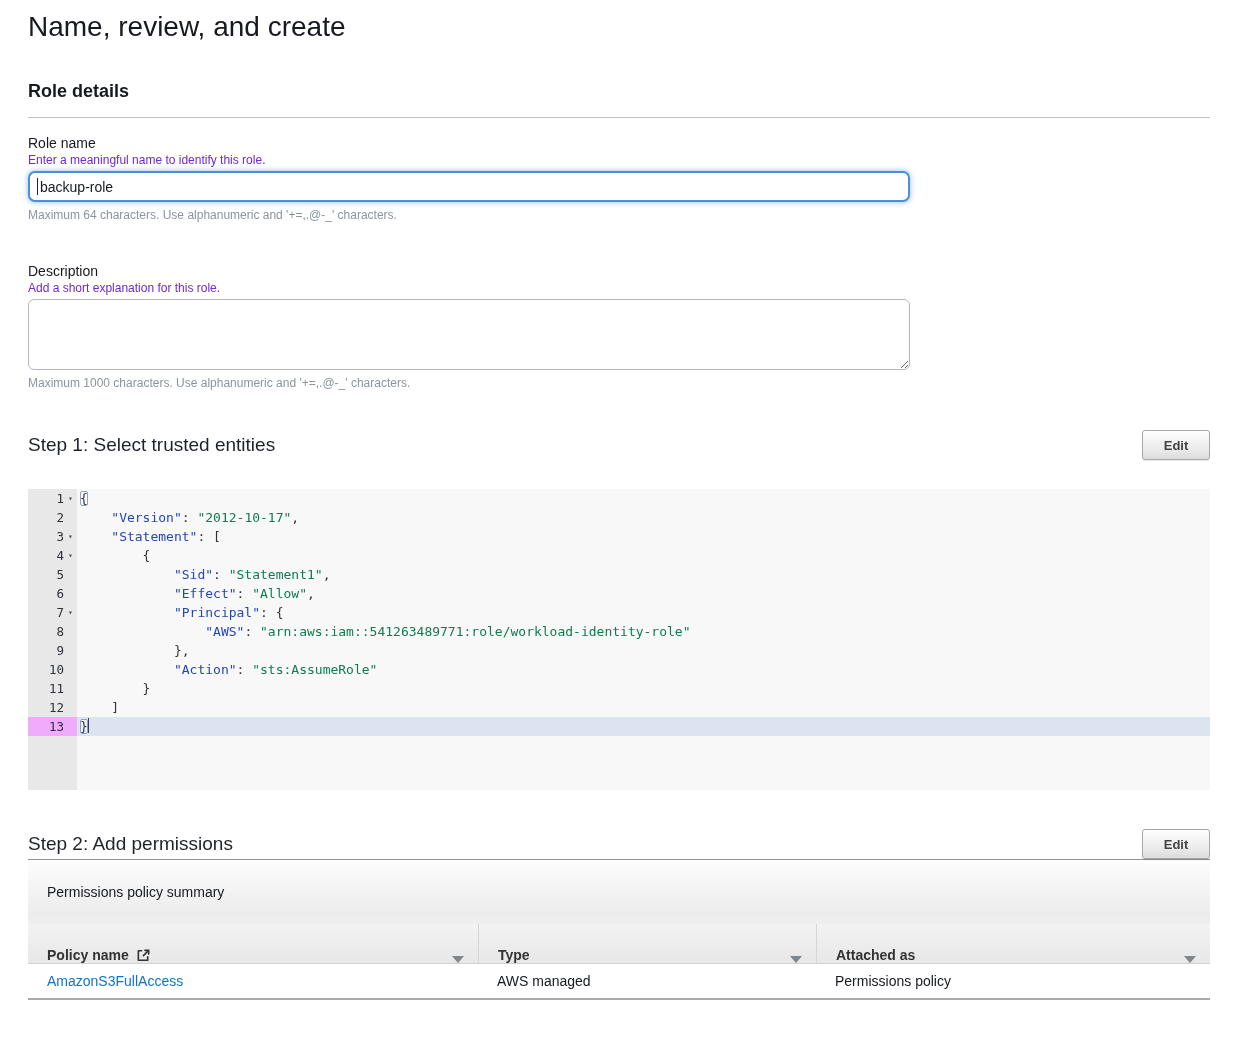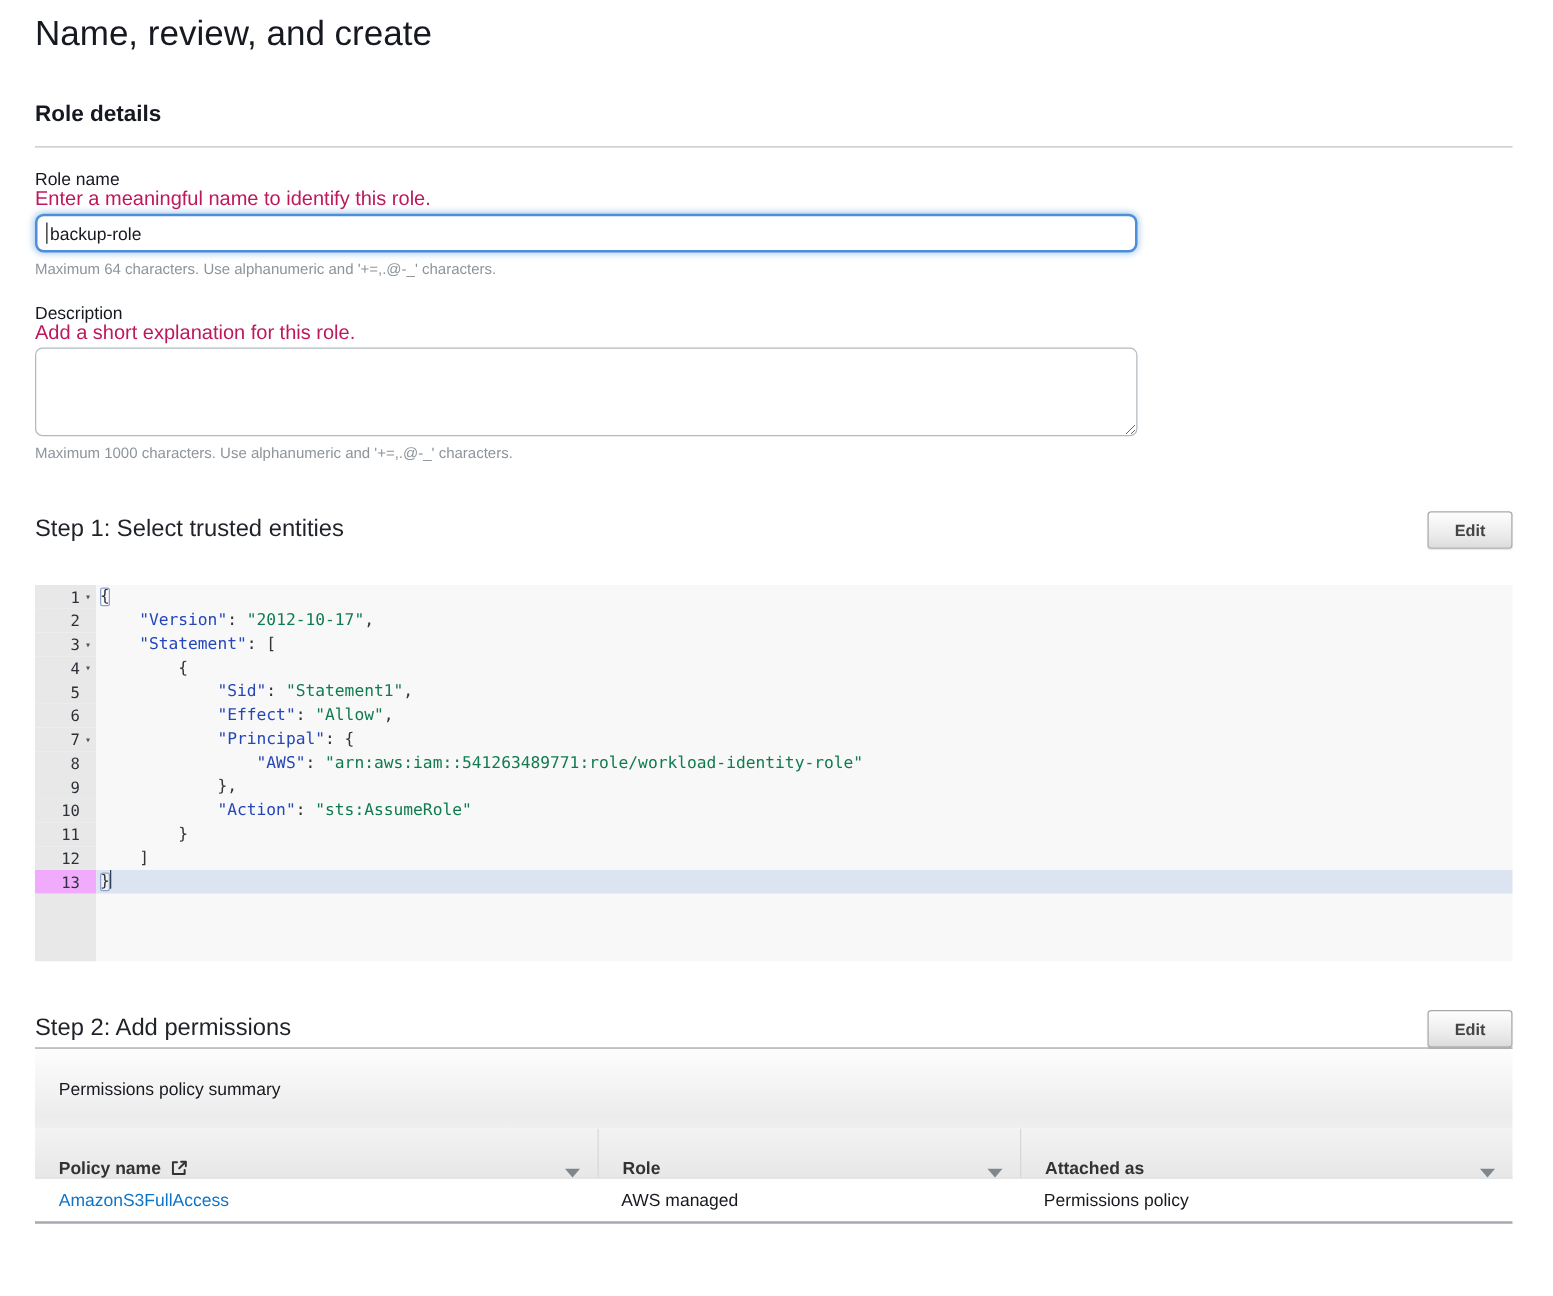--- a/index.html
+++ b/index.html
@@ -9,41 +9,41 @@
     font-family: "Liberation Sans", "DejaVu Sans", sans-serif;
     color: #16191f;
   }
   .page { padding: 10px 32px 0 28px; }
 
   h1.page-title { font-size: 28px; font-weight: 400; line-height: 34px; margin-bottom: 36px; color: #16191f; }
   h2.section-heading { font-size: 18px; font-weight: 700; line-height: 22px; margin-bottom: 15px; }
   .divider { border: none; border-top: 1px solid #bfc3c7; margin: 0 0 16px 0; }
 
   .field-label { font-size: 14px; line-height: 18px; color: #16191f; }
-  .field-hint { font-size: 16px; line-height: 16px; color: #be185d; margin-bottom: 3px; }
+  .field-hint { font-size: 12px; line-height: 16px; color: #6d28d9; margin-bottom: 3px; }
   .field-help { font-size: 12px; line-height: 16px; color: #8c949c; margin-top: 5px; }
 
   .input-wrap { position: relative; width: 882px; }
   .text-input {
     width: 882px; height: 31px;
     border: 2px solid #4c8ed9; border-radius: 7px;
     box-shadow: 0 0 5px 1px rgba(76,142,217,.45);
     font-family: "Liberation Sans", sans-serif; font-size: 14px; color: #16191f;
     padding: 0 0 0 10px; outline: none; background: #fff;
   }
   .input-wrap .caret {
     position: absolute; left: 9px; top: 7px; width: 1px; height: 17px; background: #222;
   }
   .textarea {
     width: 882px; height: 71px;
     border: 1px solid #b3b9bf; border-radius: 6px;
     font-family: "Liberation Sans", sans-serif; font-size: 14px; color: #16191f;
     padding: 6px 10px; resize: both; outline: none; background: #fff; display: block;
   }
-  .desc-block { margin-top: 18px; }
+  .desc-block { margin-top: 39px; }
 
   .step-row { display: flex; align-items: center; margin-top: 39px; }
   .step-row.first { }
   .step-heading { font-size: 19px; font-weight: 400; line-height: 24px; color: #1f2329; }
   .spacer { flex: 1; }
   .edit-btn {
     min-width: 68px; height: 30px; padding: 0 12px;
     font-family: "Liberation Sans", sans-serif; font-size: 13px; font-weight: 700; color: #444;
     background: linear-gradient(180deg, #fefefe 0%, #e9e9e9 70%, #dcdcdc 100%);
     border: 1px solid #a8a8a8; border-radius: 3px;
@@ -238,21 +238,21 @@
             <svg width="15" height="15" viewBox="0 0 16 16" fill="none" stroke="#333" stroke-width="1.7" stroke-linecap="round" stroke-linejoin="round">
               <path d="M12.5 9.5v3.5h-10v-10h3.5"></path>
               <path d="M9.5 2.5h4v4"></path>
               <path d="M13.2 2.8L7.9 8.1"></path>
             </svg>
           </span>
           <span class="hspacer"></span>
           <span class="sort-arrow"></span>
         </div>
         <div class="hcell col-1">
-          <span class="hlabel">Role</span>
+          <span class="hlabel">Type</span>
           <span class="hspacer"></span>
           <span class="sort-arrow"></span>
         </div>
         <div class="hcell col-2">
           <span class="hlabel">Attached as</span>
           <span class="hspacer"></span>
           <span class="sort-arrow"></span>
         </div>
       </div>
     <div id="tbl-body">

